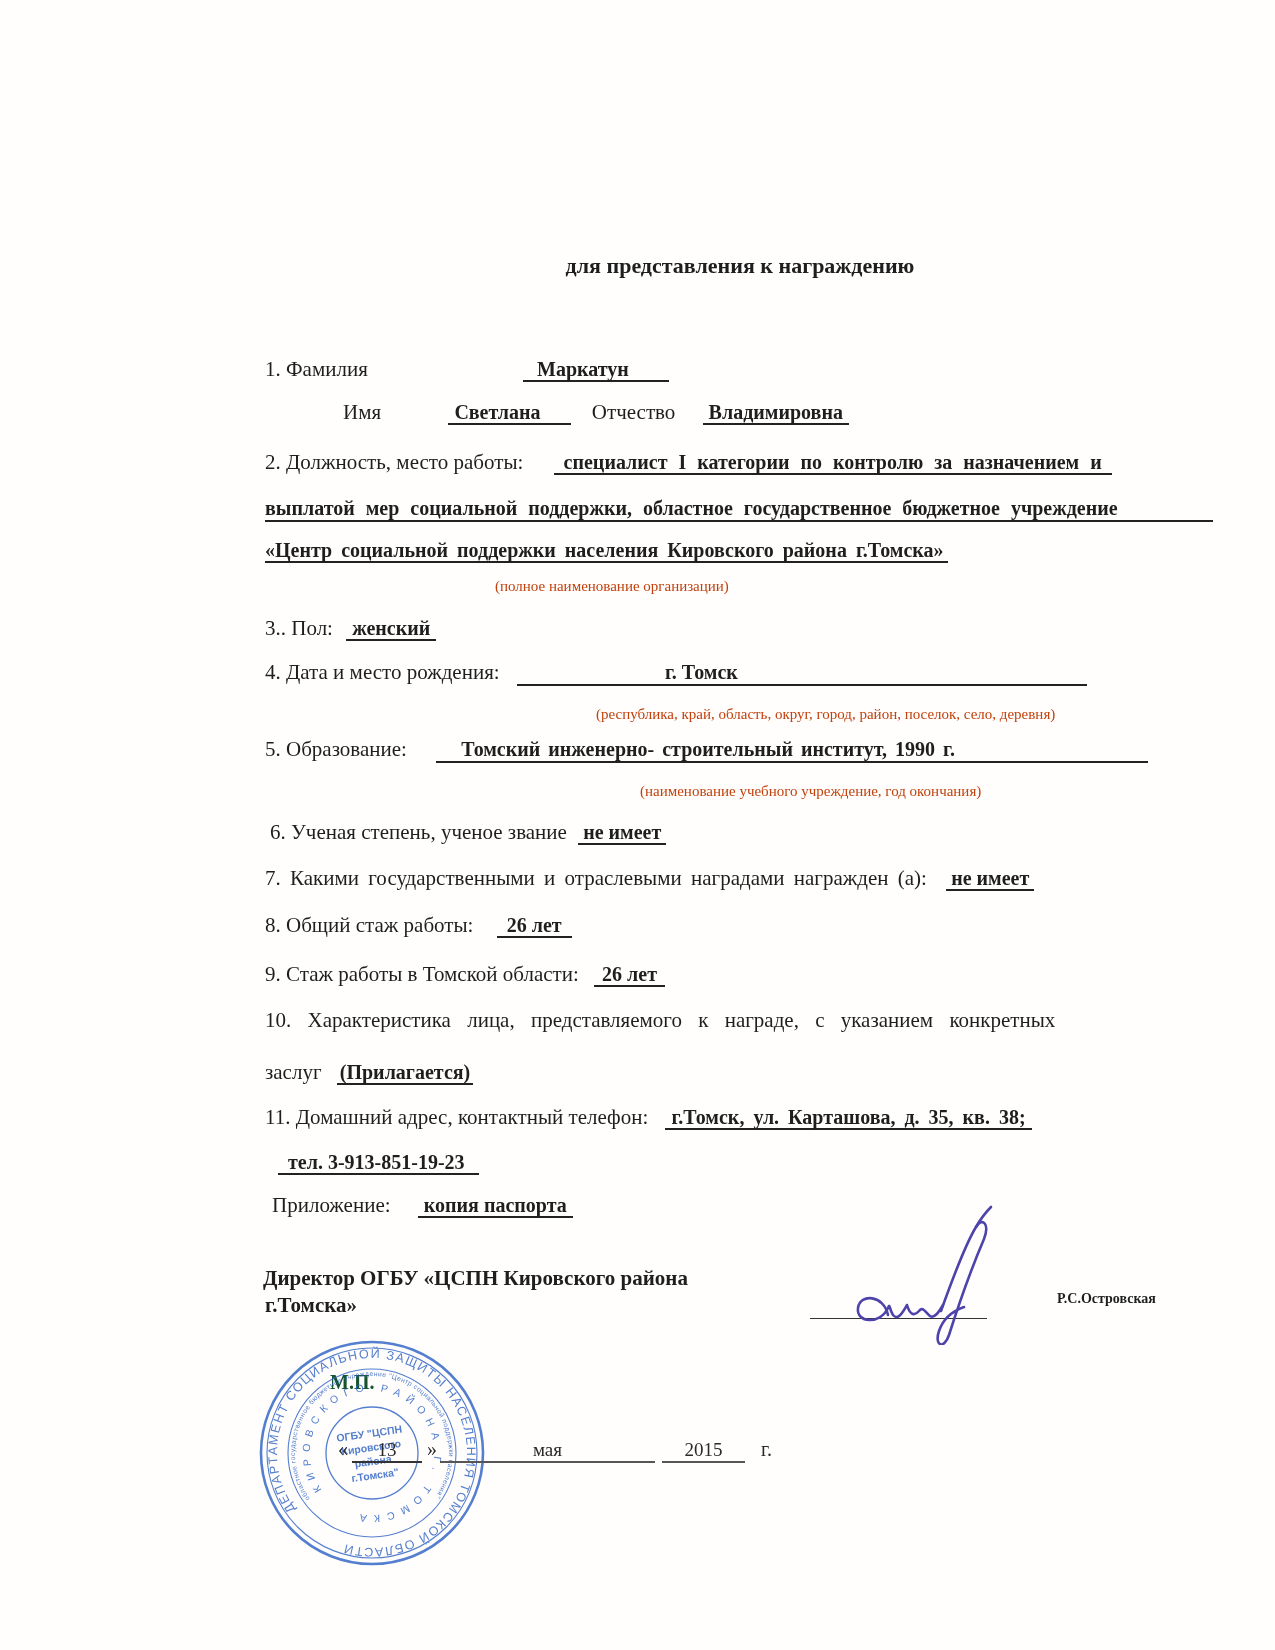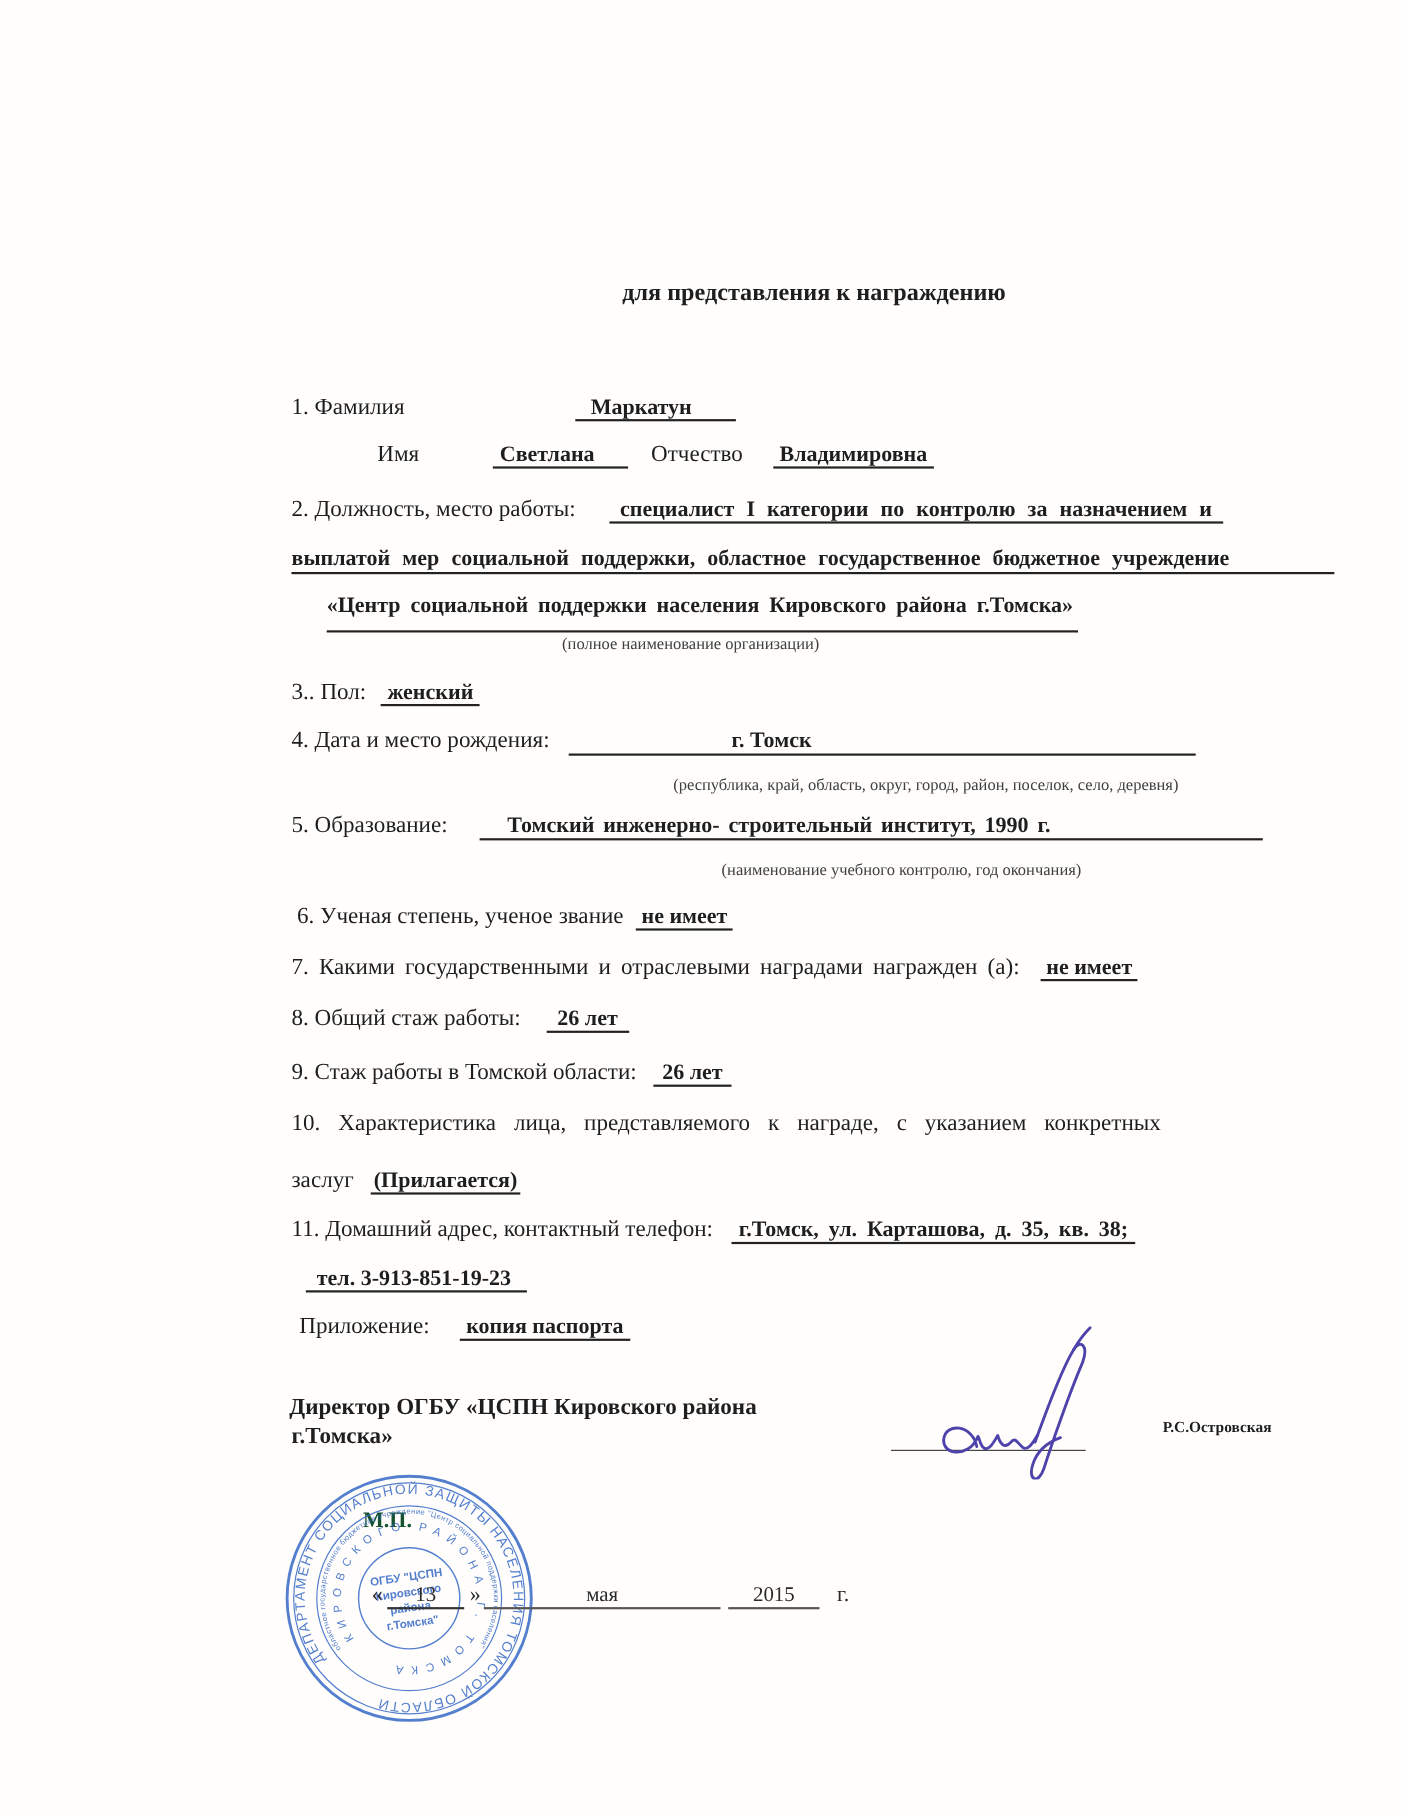--- a/index.html
+++ b/index.html
@@ -7,21 +7,21 @@
     position:relative;width:1275px;height:1650px;background:#fffefd;
     font-family:"Liberation Serif","DejaVu Serif",serif;color:#1e1e1e;overflow:hidden;
   }
   .abs{position:absolute;white-space:nowrap;}
   .lbl{font-size:21px;}
   .title{left:265px;width:950px;text-align:center;font-weight:700;}
   .t1{top:220px;font-size:24px;letter-spacing:1px;}
   .t2{top:253px;font-size:22px;}
   .val{font-weight:700;border-bottom:2px solid #222;padding:0 8px 0 8px;font-size:20px;}
   .blank{display:inline-block;border-bottom:2px solid #222;font-weight:700;font-size:20px;vertical-align:baseline;}
-  .cap{font-size:15px;color:#404040;margin-left:16px;}
+  .cap{font-size:15px;color:#c2410c;}
   .bold{font-weight:700;}
   .ws4{word-spacing:4px;}
   .ws6{word-spacing:6px;}
   .ws11{word-spacing:11px;}
   .line-el{position:absolute;border-bottom:2px solid #333;}
   .stamp-wrap{position:absolute;left:256px;top:1337px;width:232px;height:232px;opacity:.82;z-index:2;}
   .mp{position:absolute;left:330px;top:1371px;font-size:20px;font-weight:700;color:#14532d;z-index:1;}
   .sig-wrap{position:absolute;left:800px;top:1205px;width:220px;height:140px;z-index:4;}
   .date-el{font-size:20px;color:#2a2a2a;z-index:5;}
   .dblank{display:inline-block;border-bottom:2px solid #555;text-align:center;font-size:19px;}
@@ -47,40 +47,40 @@
   </div>
 
   <div class="abs lbl" style="left:265px;top:450px;">
     <span>2. Должность, место работы:</span>
     <span class="val ws6" style="margin-left:25px;padding:0 10px;">специалист I категории по контролю за назначением и</span>
   </div>
   <div class="abs" style="left:265px;top:497px;">
     <span class="blank ws6" style="width:948px;">выплатой мер социальной поддержки, областное государственное бюджетное учреждение</span>
   </div>
   <div class="abs" style="left:265px;top:539px;">
-    <span class="val ws4" style="padding:0 4px 12px 0;margin-left:32px;">«Центр социальной поддержки населения Кировского района г.Томска»</span>
+    <span class="val ws4" style="padding:0 4px 0 0;">«Центр социальной поддержки населения Кировского района г.Томска»</span>
   </div>
   <div class="abs cap" style="left:495px;top:578px;">(полное наименование организации)</div>
 
   <div class="abs lbl" style="left:265px;top:616px;">
     <span>3.. Пол:</span>
     <span class="val" style="margin-left:8px;padding:0 6px;">женский</span>
   </div>
 
   <div class="abs lbl" style="left:265px;top:660px;">
     <span>4. Дата и место рождения:</span>
     <span class="blank" style="width:570px;margin-left:12px;text-align:left;"><i style="font-style:normal;padding-left:148px;">г. Томск</i></span>
   </div>
   <div class="abs cap" style="left:596px;top:706px;">(республика, край, область, округ, город, район, поселок, село, деревня)</div>
 
   <div class="abs lbl" style="left:265px;top:737px;">
     <span>5. Образование:</span>
     <span class="blank" style="width:712px;margin-left:24px;text-align:left;"><i style="font-style:normal;padding-left:25px;word-spacing:3px;">Томский инженерно- строительный институт, 1990 г.</i></span>
   </div>
-  <div class="abs cap" style="left:640px;top:783px;">(наименование учебного контролю, год окончания)</div>
+  <div class="abs cap" style="left:640px;top:783px;">(наименование учебного учреждение, год окончания)</div>
 
   <div class="abs lbl" style="left:270px;top:820px;">
     <span>6. Ученая степень, ученое звание</span>
     <span class="val" style="margin-left:6px;padding:0 5px;">не имеет</span>
   </div>
 
   <div class="abs lbl ws4" style="left:265px;top:866px;">
     <span>7. Какими государственными и отраслевыми наградами награжден (а):</span>
     <span class="val" style="margin-left:10px;padding:0 5px;word-spacing:0;">не имеет</span>
   </div>

